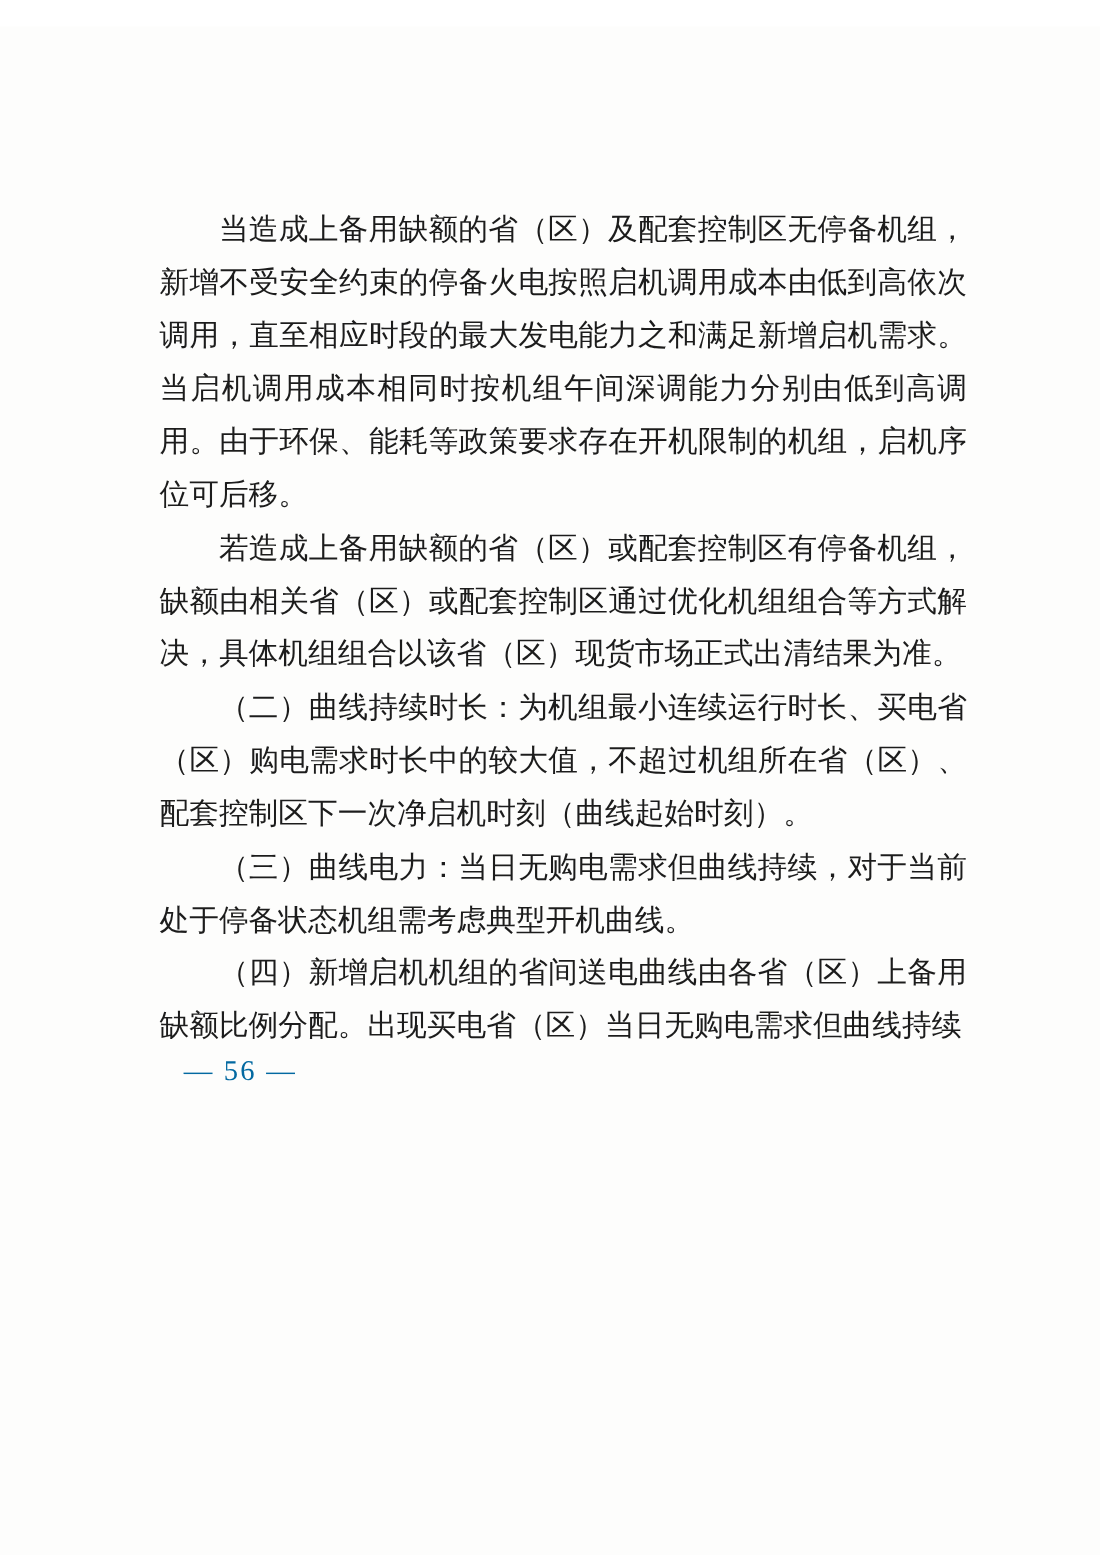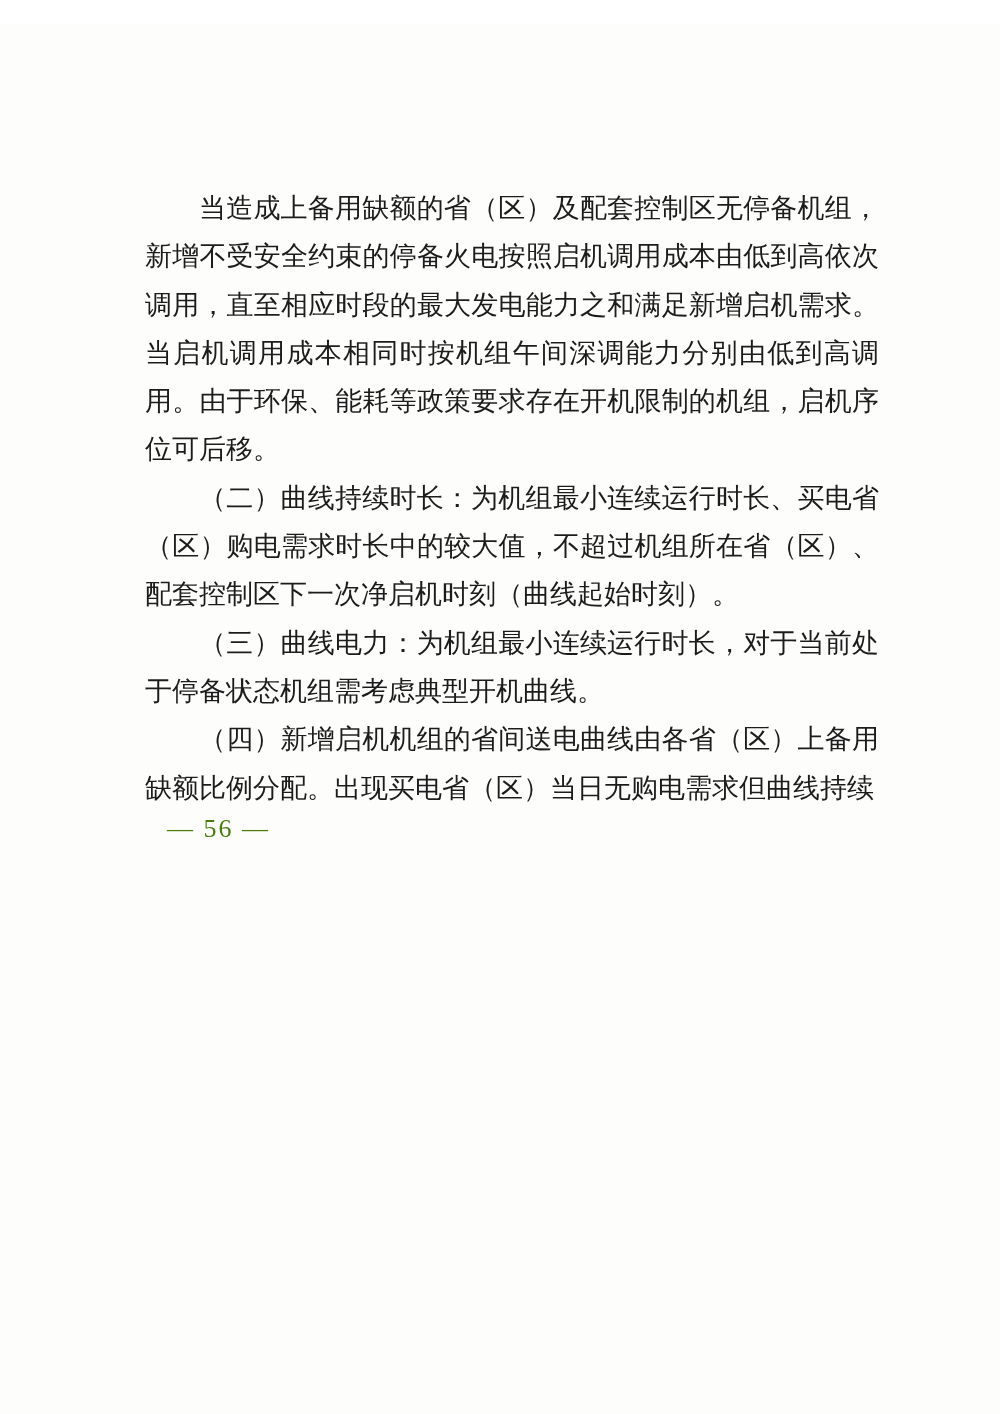--- a/index.html
+++ b/index.html
@@ -37,21 +37,21 @@
   }
   .para.heading {
     font-weight: bold;
   }
   .page-number {
     margin-top: 2px;
     margin-left: 22px;
     font-size: 26px;
     line-height: 30px;
     letter-spacing: 2px;
-    color: #4d7c0f;
+    color: #0369a1;
   }
   .watermark {
     position: absolute;
     left: 3px;
     top: 1392px;
     font-family: "DejaVu Sans", sans-serif;
     font-weight: bold;
     font-size: 21px;
     line-height: 26px;
     letter-spacing: 1px;
@@ -59,19 +59,20 @@
     white-space: nowrap;
   }
 </style>
 </head>
 <body>
 
 <div class="page">
   <div class="content">
 
     <div class="para body">当造成上备用缺额的省（区）及配套控制区无停备机组，新增不受安全约束的停备火电按照启机调用成本由低到高依次调用，直至相应时段的最大发电能力之和满足新增启机需求。当启机调用成本相同时按机组午间深调能力分别由低到高调用。由于环保、能耗等政策要求存在开机限制的机组，启机序位可后移。</div>
+      <div class="para body">若造成上备用缺额的省（区）或配套控制区有停备机组，缺额由相关省（区）或配套控制区通过优化机组组合等方式解决，具体机组组合以该省（区）现货市场正式出清结果为准。</div>
       <div class="para body">（二）曲线持续时长：为机组最小连续运行时长、买电省（区）购电需求时长中的较大值，不超过机组所在省（区）、配套控制区下一次净启机时刻（曲线起始时刻）。</div>
-      <div class="para body">（三）曲线电力：为机组最小连续运行时长，对于当前处于停备状态机组需考虑典型开机曲线。</div>
+      <div class="para body">（三）曲线电力：当日无购电需求但曲线持续，对于当前处于停备状态机组需考虑典型开机曲线。</div>
       <div class="para body">（四）新增启机机组的省间送电曲线由各省（区）上备用缺额比例分配。出现买电省（区）当日无购电需求但曲线持续</div>
       <div class="page-number">— 56 —</div>
   </div>
   <div class="watermark" style="color: rgb(220, 237, 210);">tanguanli.org.cn</div>
 </div>
 
 </body></html>

